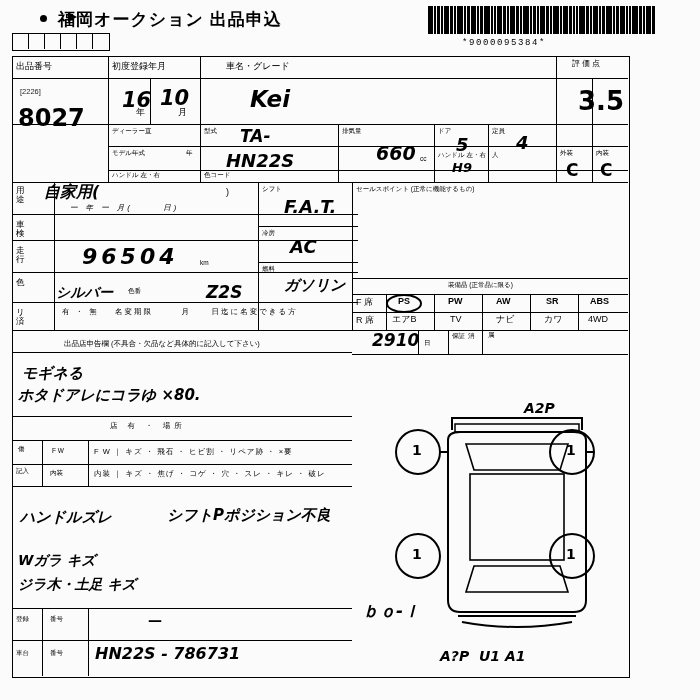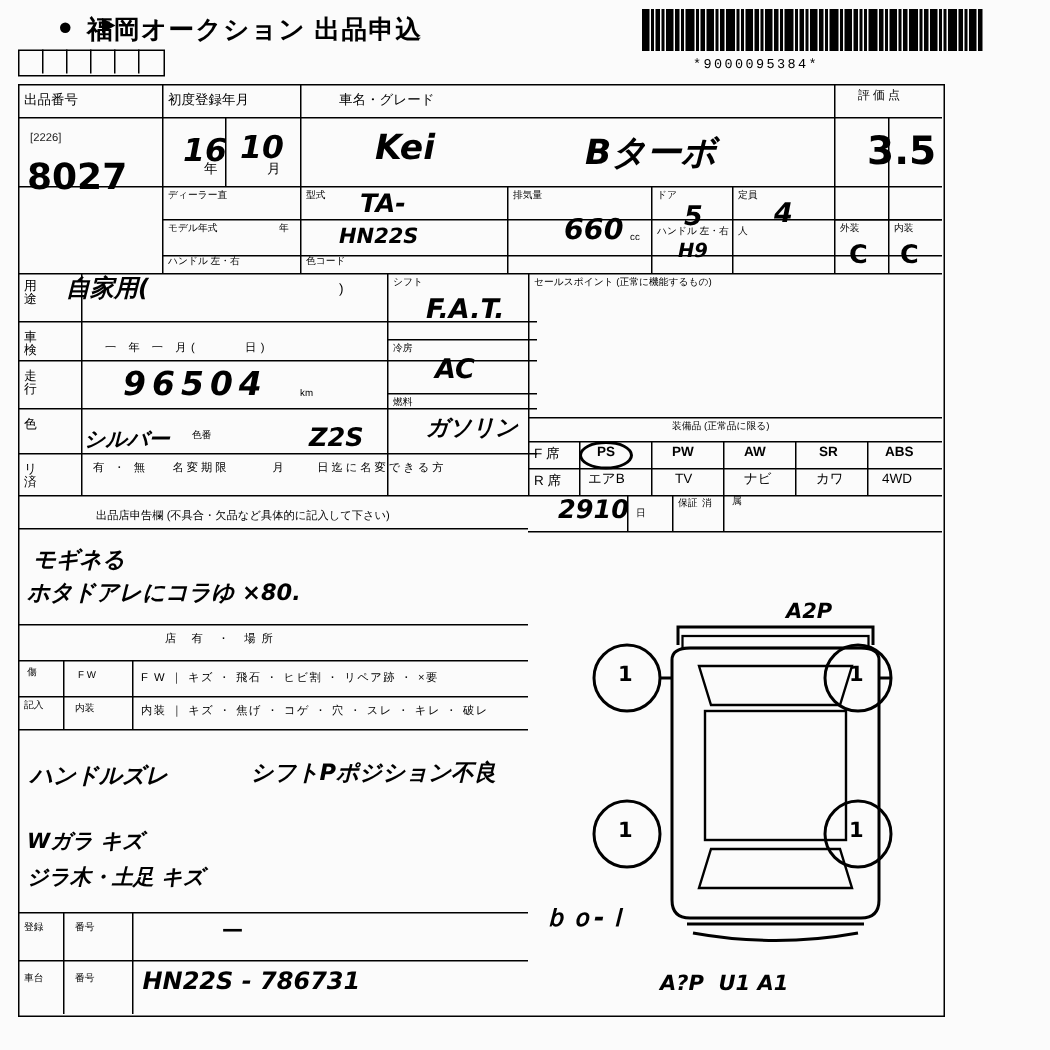--- a/index.html
+++ b/index.html
@@ -129,42 +129,41 @@
 
   <div class="t sm" style="left:20px;top:88px;color:#222;">[2226]</div>
   <div class="hw" style="left:18px;top:104px;font-size:24px;">8027</div>
 
   <div class="hw i" style="left:122px;top:88px;font-size:21px;">16</div>
   <div class="t" style="left:136px;top:108px;">年</div>
   <div class="hw i" style="left:160px;top:86px;font-size:21px;">10</div>
   <div class="t" style="left:178px;top:108px;">月</div>
 
   <div class="hw i" style="left:250px;top:86px;font-size:23px;">Kei</div>
-  <div class="hw i" style="left:390px;top:86px;font-size:23px;">Bターボ</div>
 
   <div class="hw" style="left:578px;top:86px;font-size:26px;">3.5</div>
   <div class="t xs" style="left:560px;top:150px;">外装</div>
   <div class="t xs" style="left:596px;top:150px;">内装</div>
   <div class="hw" style="left:566px;top:160px;font-size:17px;">C</div>
   <div class="hw" style="left:600px;top:160px;font-size:17px;">C</div>
 
   <div class="t xs" style="left:112px;top:128px;">ディーラー直</div>
   <div class="t xs" style="left:204px;top:128px;">型式</div>
   <div class="t xs" style="left:342px;top:128px;">排気量</div>
   <div class="t xs" style="left:438px;top:128px;">ドア</div>
   <div class="t xs" style="left:492px;top:128px;">定員</div>
   <div class="t xs" style="left:112px;top:150px;">モデル年式</div>
   <div class="t xs" style="left:186px;top:150px;">年</div>
   <div class="t xs" style="left:112px;top:172px;">ハンドル 左・右</div>
   <div class="t xs" style="left:204px;top:172px;">色コード</div>
   <div class="t xs" style="left:438px;top:152px;">ハンドル 左・右</div>
   <div class="t xs" style="left:492px;top:152px;">人</div>
 
   <div class="hw i" style="left:240px;top:126px;font-size:17px;">TA-</div>
-  <div class="hw i" style="left:226px;top:150px;font-size:14px;">HN22S</div>
+  <div class="hw i" style="left:226px;top:150px;font-size:18px;">HN22S</div>
   <div class="hw i" style="left:376px;top:142px;font-size:19px;">660</div>
   <div class="t xs" style="left:420px;top:156px;">cc</div>
   <div class="hw i" style="left:456px;top:134px;font-size:18px;">5</div>
   <div class="hw i" style="left:516px;top:132px;font-size:18px;">4</div>
   <div class="hw i" style="left:452px;top:160px;font-size:13px;">H9</div>
 
   <div class="ln vl" style="left:54px;top:182px;height:148px;"></div>
   <div class="ln vl" style="left:258px;top:182px;height:148px;"></div>
   <div class="ln vl" style="left:352px;top:182px;height:148px;"></div>
 
@@ -181,21 +180,21 @@
   <div class="ln hl" style="left:352px;top:330px;width:276px;"></div>
 
   <div class="vtxt" style="left:16px;top:186px;">用途</div>
   <div class="vtxt" style="left:16px;top:220px;">車検</div>
   <div class="vtxt" style="left:16px;top:246px;">走行</div>
   <div class="vtxt" style="left:16px;top:278px;">色</div>
   <div class="vtxt" style="left:16px;top:308px;">リ済</div>
 
   <div class="hw i" style="left:44px;top:182px;font-size:16px;">自家用(</div>
   <div class="t" style="left:226px;top:188px;">)</div>
-  <div class="t sm" style="left:70px;top:228px;letter-spacing:3px;">一 年 一 月(      日)</div>
+  <div class="t sm" style="left:70px;top:204px;letter-spacing:3px;font-style:italic;">一 年 一 月(      日)</div>
   <div class="hw i" style="left:82px;top:244px;font-size:22px;letter-spacing:4px;">96504</div>
   <div class="t xs" style="left:200px;top:260px;">km</div>
   <div class="hw i" style="left:56px;top:284px;font-size:14px;">シルバー</div>
   <div class="t xs" style="left:128px;top:288px;">色番</div>
   <div class="hw i" style="left:206px;top:282px;font-size:17px;">Z2S</div>
   <div class="t sm" style="left:62px;top:308px;letter-spacing:2px;">有 ・ 無    名変期限       月     日迄に名変できる方</div>
 
   <div class="t xs" style="left:262px;top:186px;">シフト</div>
   <div class="t xs" style="left:262px;top:230px;">冷房</div>
   <div class="t xs" style="left:262px;top:266px;">燃料</div>

